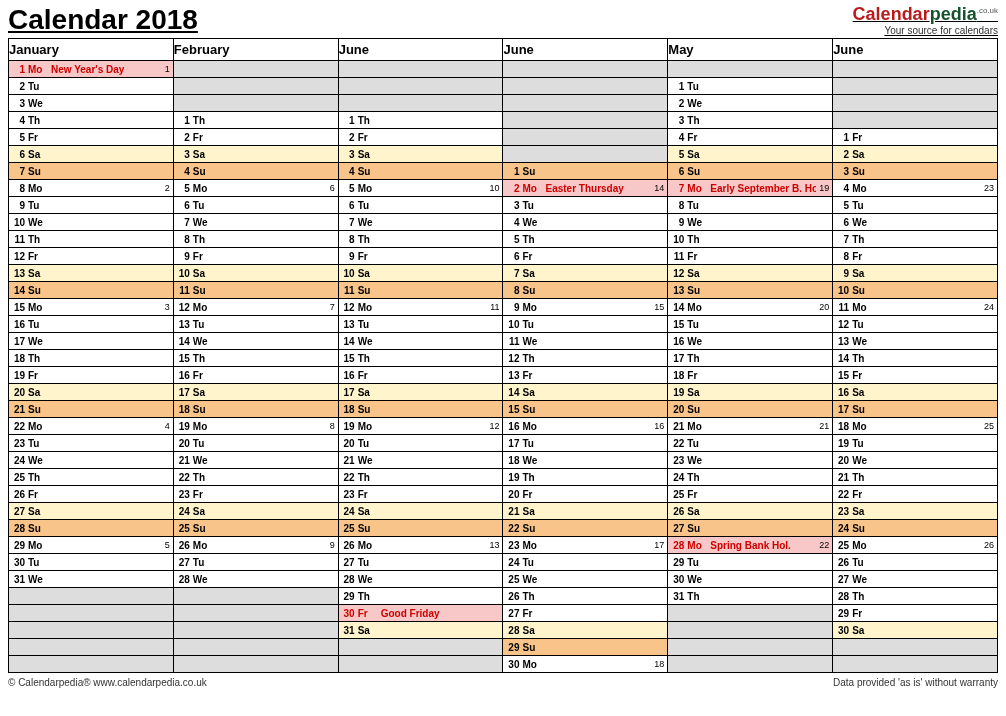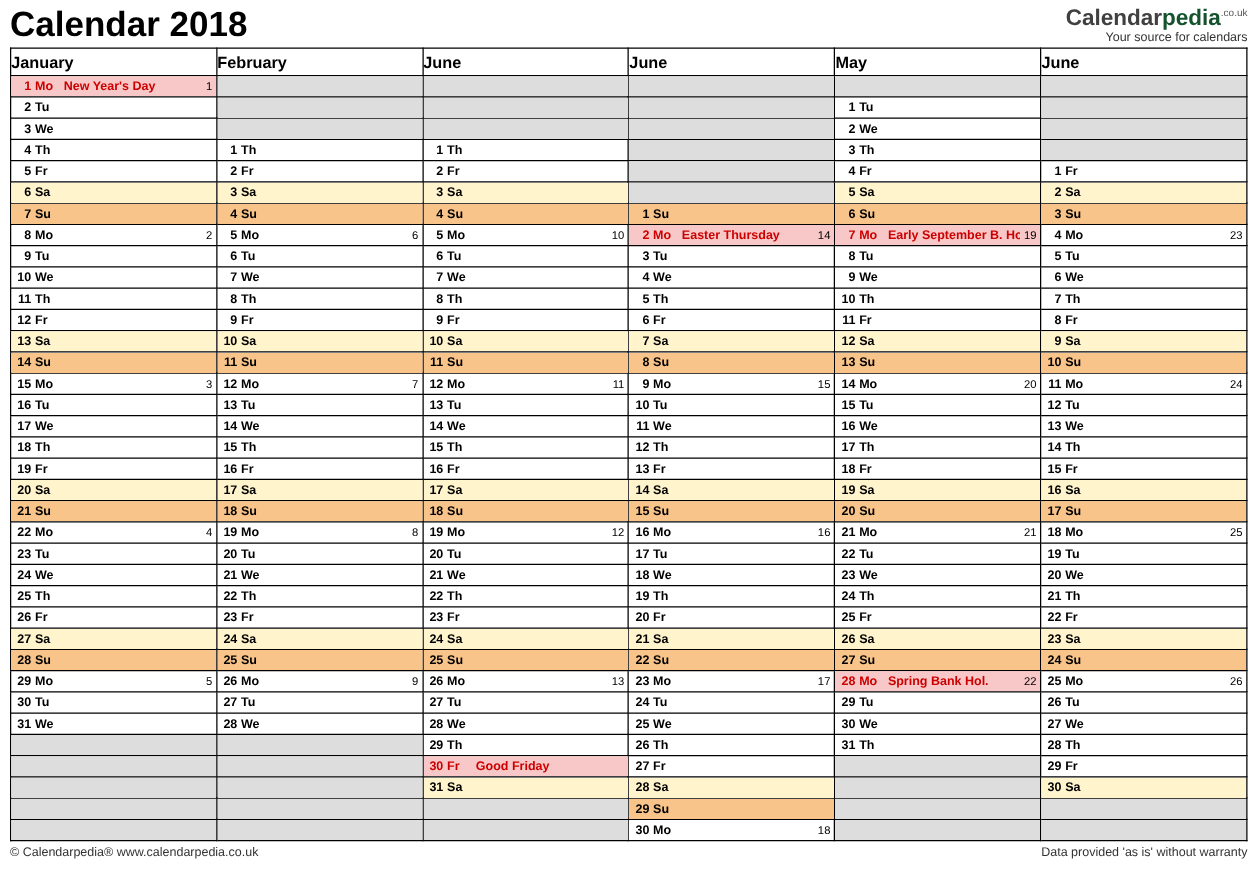--- a/index.html
+++ b/index.html
@@ -1,22 +1,22 @@
 <!DOCTYPE html>
 <html><head>
 <meta charset="utf-8">
 <style>
 * { margin: 0; padding: 0; box-sizing: border-box; }
 body { font-family: Arial, sans-serif; background: #fff; width: 1006px; }
 .container { padding: 4px 8px; }
-.header { display: flex; justify-content: space-between; align-items: flex-start; margin-bottom: 2px; }
+.header { display: flex; justify-content: space-between; align-items: flex-start; margin-bottom: 2px; text-decoration: underline; }
 .title { font-size: 28px; font-weight: bold; color: #000; }
 .logo { text-align: right; }
 .logo-main { font-size: 18px; }
-.logo-main .c1 { color: #404040; font-weight: bold; }
+.logo-main .c1 { color: #b91c1c; font-weight: bold; }
 .logo-main .c2 { color: #14532d; font-weight: bold; }
 .logo-sup { font-size: 8px; color: #555; vertical-align: super; }
 .logo-tag { font-size: 10px; color: #333; }
 table { border-collapse: collapse; width: 100%; table-layout: fixed; }
 th { border: 1px solid #000; background: #fff; font-size: 13px; font-weight: bold; padding: 3px 0; text-align: left; }
 td { border: 1px solid #000; height: 17px; padding: 0; vertical-align: middle; position: relative; }
 .cell { display: flex; align-items: center; height: 100%; font-size: 10px; font-weight: bold; }
 .num { width: 18px; text-align: right; padding-right: 2px; flex-shrink: 0; }
 .dow { width: 22px; padding-left: 1px; flex-shrink: 0; }
 .ev { flex: 1; padding-left: 2px; color: #c00; white-space: nowrap; overflow: hidden; }

